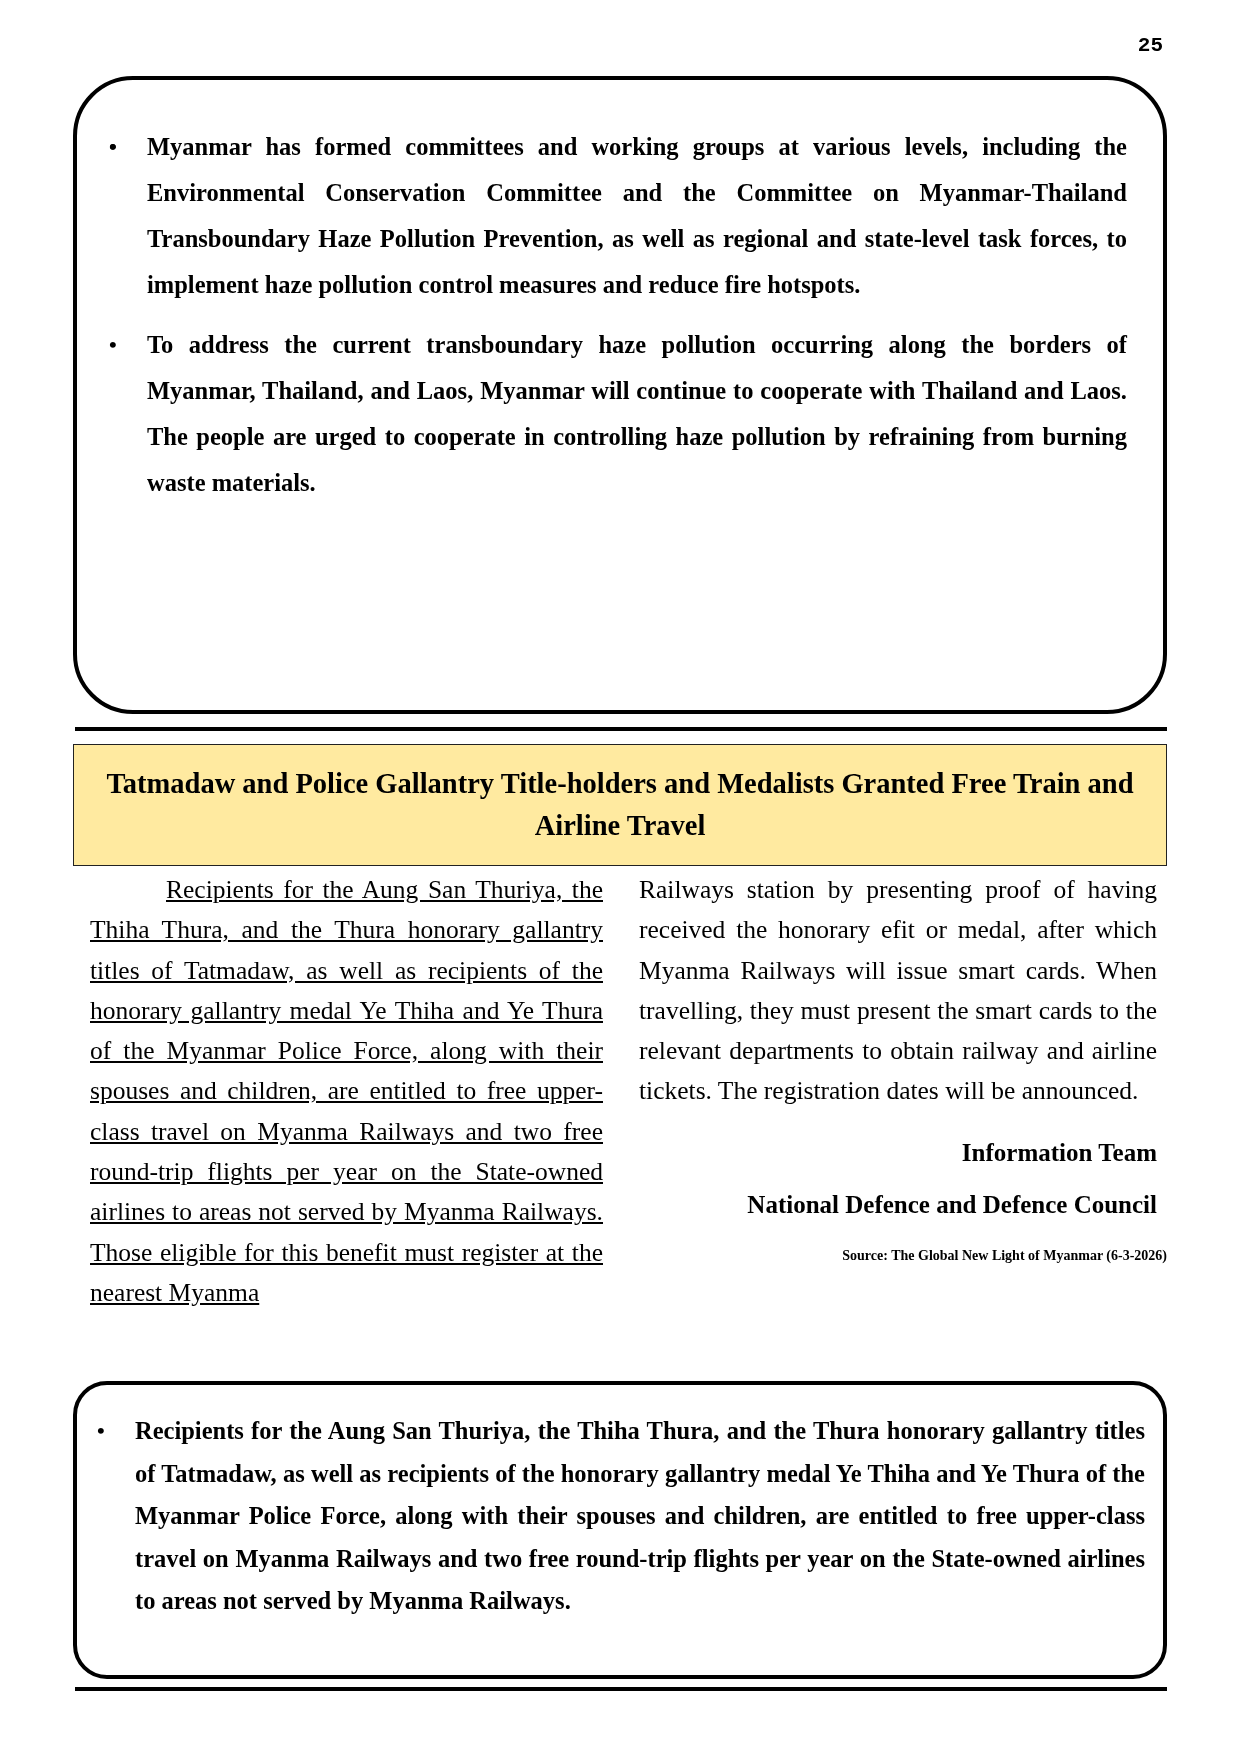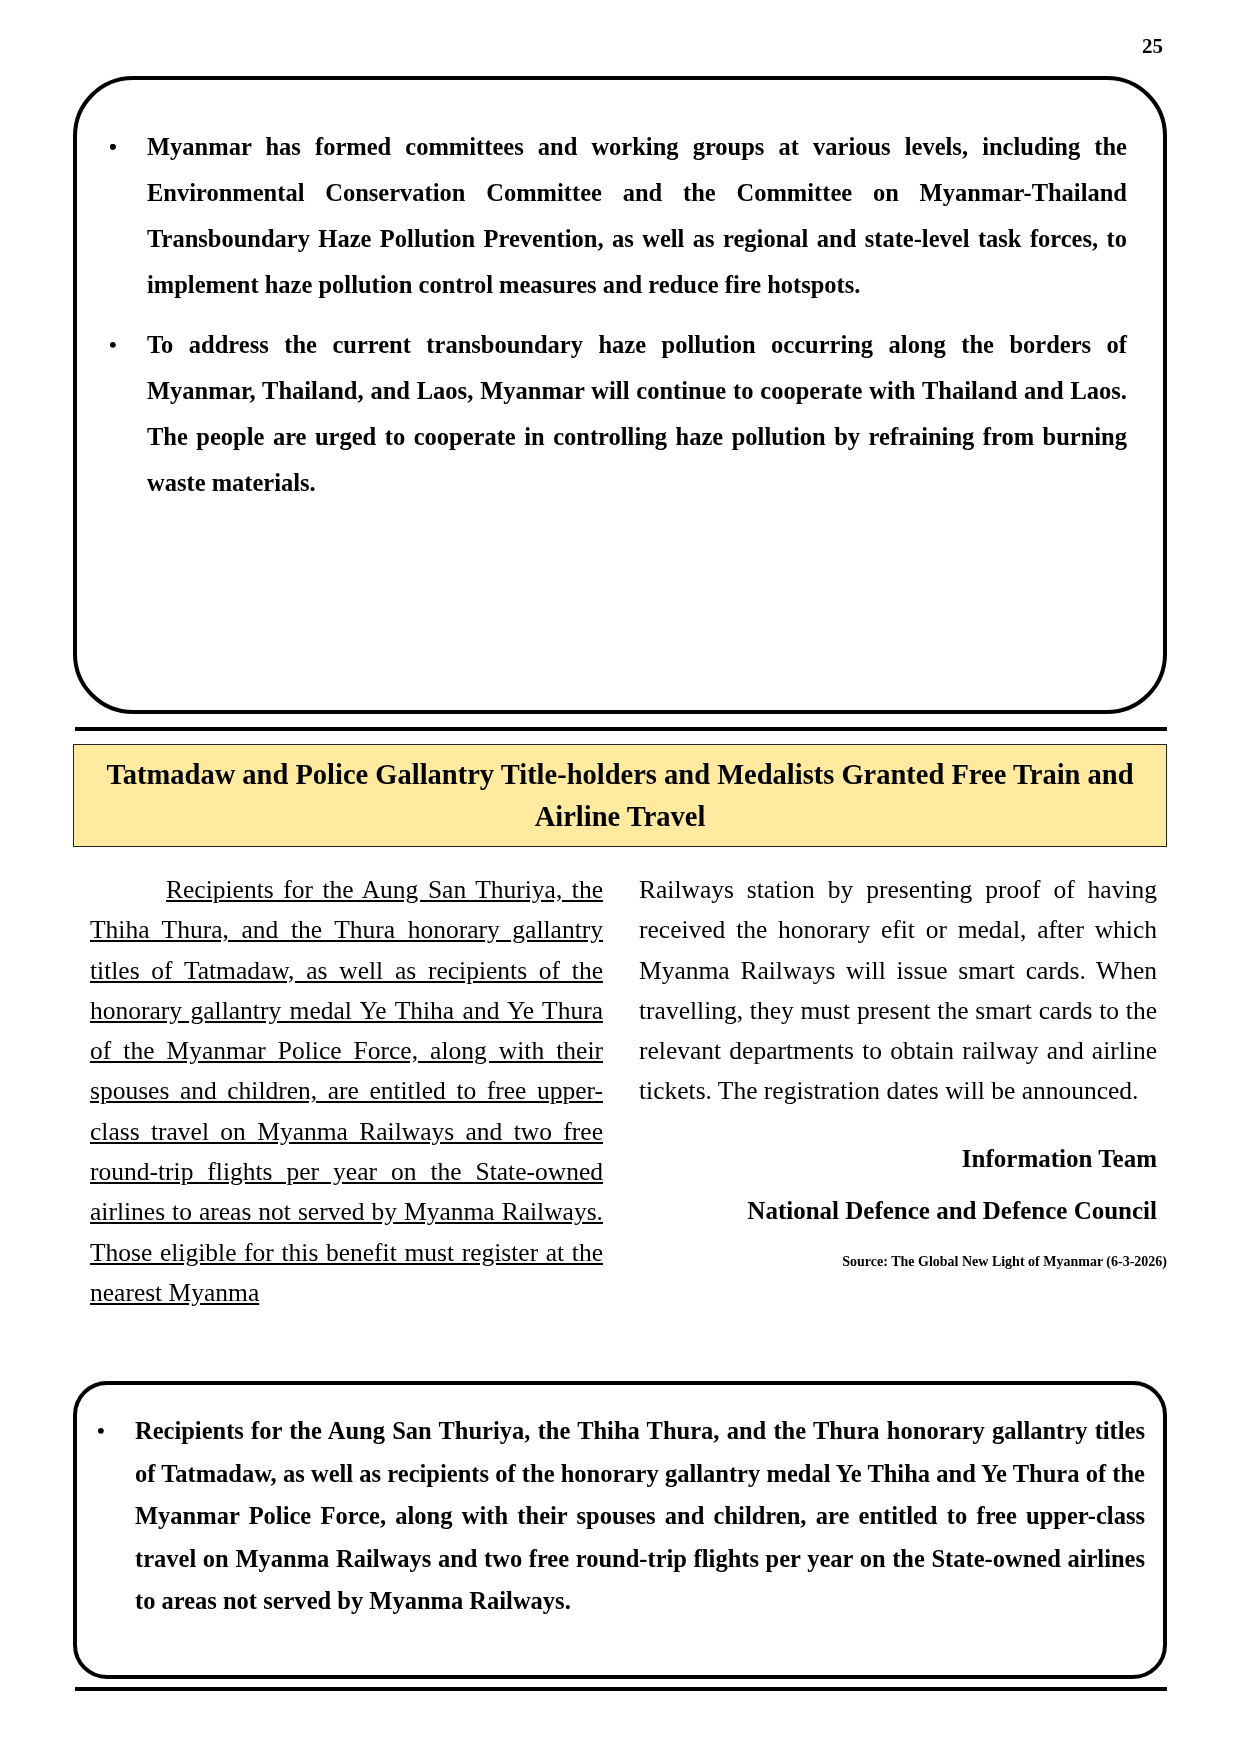--- a/index.html
+++ b/index.html
@@ -1,19 +1,19 @@
 <!DOCTYPE html>
 <html><head>
   <meta charset="utf-8">
   <style>
     html, body { margin: 0; padding: 0; background: #ffffff; }
     body { width: 1241px; height: 1755px; position: relative; overflow: hidden; color: #000; }
     .page-number {
       position: absolute; top: 34px; right: 78px;
-      font-family: Liberation Serif, serif; font-weight: bold; font-size: 21px;
+      font-family: Liberation Mono, monospace; font-weight: bold; font-size: 21px;
     }
     .rounded-box {
       position: absolute; left: 73px; width: 1094px;
       border: 4px solid #000; border-radius: 60px;
       box-sizing: border-box; background: #fff;
     }
     .box-top { top: 76px; height: 638px; padding: 30px 36px 20px 30px; }
     .box-bottom { top: 1381px; height: 298px; padding: 25px 18px 20px 18px; border-radius: 34px; }
     ul.bullets { list-style: none; margin: 0; padding: 0; }
     ul.bullets li {
@@ -25,38 +25,38 @@
     .box-bottom ul.bullets li { font-size: 24.5px; line-height: 42.5px; padding-left: 40px; }
     ul.bullets li .bullet {
       position: absolute; left: 2px; top: 0; font-size: 22px;
     }
     .rule {
       position: absolute; left: 75px; width: 1092px; height: 4px; background: #000;
     }
     .rule-1 { top: 727px; }
     .rule-2 { top: 1687px; }
     .headline-box {
-      position: absolute; left: 73px; top: 744px; width: 1094px; height: 103px;
+      position: absolute; left: 73px; top: 744px; width: 1094px; height: 122px;
       background: #ffeaa0; border: 1.5px solid #222; box-sizing: border-box;
       display: flex; align-items: center; justify-content: center;
       font-family: "Liberation Serif", serif; font-weight: bold; font-size: 28.5px;
       line-height: 42px; text-align: center; padding: 16px 8px;
     }
     .columns {
       position: absolute; top: 870px; left: 90px; width: 1067px;
       display: flex; justify-content: space-between;
     }
     .col { width: 513px; font-family: "Liberation Serif", serif; font-size: 25.5px; line-height: 40.3px; text-align: justify; }
     .col p { margin: 0; }
     .col-left p { text-indent: 76px; text-decoration: underline; }
     .col-right { width: 518px; }
     .signature {
       text-align: right; font-weight: bold; font-size: 25px; line-height: 34px;
     }
-    .sig-team { margin-top: 30px; }
+    .sig-team { margin-top: 24px; }
     .sig-council { margin-top: 18px; }
     .source {
       text-align: right; font-weight: bold; font-size: 14px; margin-top: 14px; margin-right: -10px;
     }
   </style>
 </head>
 <body>
 
 <div class="page-number">25</div>
 

